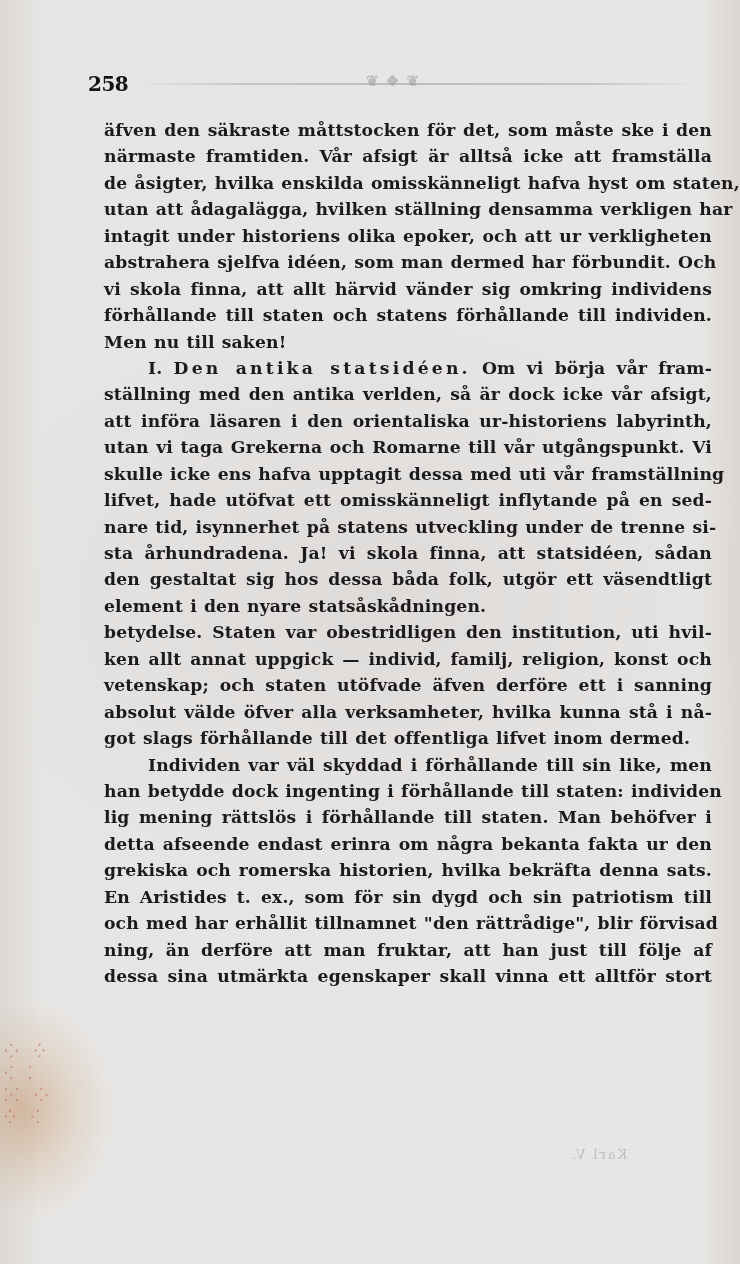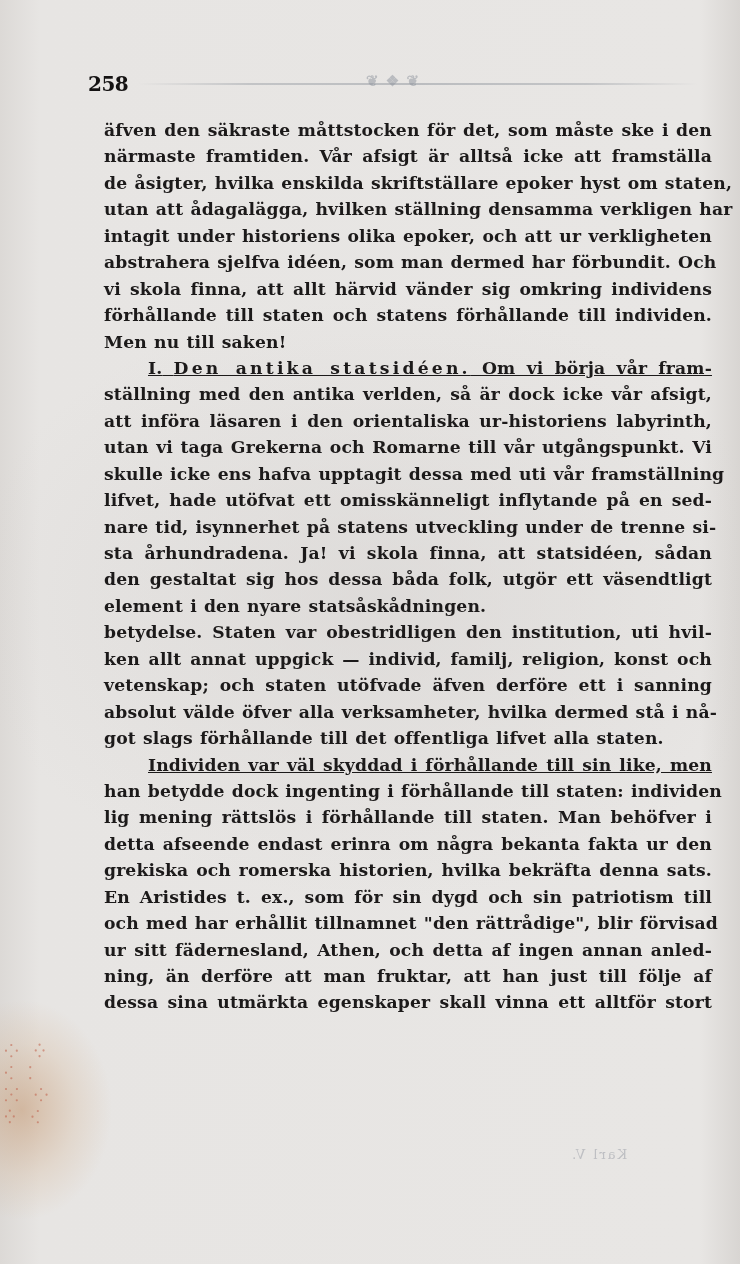--- a/index.html
+++ b/index.html
@@ -87,21 +87,20 @@
       overflow: visible;
       letter-spacing: 0.15px;
       word-spacing: 1px;
     }
     .line.last {
       text-align-last: left;
     }
     .line.indent {
       padding-left: 44px;
       box-sizing: border-box;
-      text-decoration: underline;
     }
     .spaced {
       letter-spacing: 3.2px;
     }
     .footer-bleed {
       position: absolute;
       left: 570px;
       top: 1147px;
       font-size: 13px;
       color: rgba(140,145,155,0.45);
@@ -116,21 +115,21 @@
 
 <div class="header">
   <span class="page-number">258</span>
   <div class="bleed-ornament"></div>
   <div class="bleed-ornament-center">❦ ❖ ❦</div>
 </div>
 
 <div class="body-text">
   <span class="line">äfven den säkraste måttstocken för det, som måste ske i den</span>
   <span class="line">närmaste framtiden. Vår afsigt är alltså icke att framställa</span>
-  <span class="line">de åsigter, hvilka enskilda skriftställare epoker hyst om staten,</span>
+  <span class="line">de åsigter, hvilka enskilda omisskänneligt hafva hyst om staten,</span>
   <span class="line">utan att ådagalägga, hvilken ställning densamma verkligen har</span>
   <span class="line">intagit under historiens olika epoker, och att ur verkligheten</span>
   <span class="line">abstrahera sjelfva idéen, som man dermed har förbundit. Och</span>
   <span class="line">vi skola finna, att allt härvid vänder sig omkring individens</span>
   <span class="line">förhållande till staten och statens förhållande till individen.</span>
   <span class="line last">Men nu till saken!</span>
   <span class="line indent">
     <span>I.</span>
     <span class="spaced">Den antika statsidéen.</span>
     <span>Om vi börja vår fram-</span>
@@ -140,27 +139,26 @@
   <span class="line">utan vi taga Grekerna och Romarne till vår utgångspunkt. Vi</span>
   <span class="line">skulle icke ens hafva upptagit dessa med uti vår framställning</span>
   <span class="line">lifvet, hade utöfvat ett omisskänneligt inflytande på en sed-</span>
   <span class="line">nare tid, isynnerhet på statens utveckling under de trenne si-</span>
   <span class="line">sta århundradena. Ja! vi skola finna, att statsidéen, sådan</span>
   <span class="line">den gestaltat sig hos dessa båda folk, utgör ett väsendtligt</span>
   <span class="line last">element i den nyare statsåskådningen.</span>
   <span class="line">betydelse. Staten var obestridligen den institution, uti hvil-</span>
   <span class="line">ken allt annat uppgick — individ, familj, religion, konst och</span>
   <span class="line">vetenskap; och staten utöfvade äfven derföre ett i sanning</span>
-  <span class="line">absolut välde öfver alla verksamheter, hvilka dermed stå i nå-</span>
-  <span class="line last">got slags förhållande till det offentliga lifvet alla staten.</span>
+  <span class="line">absolut välde öfver alla verksamheter, hvilka kunna stå i nå-</span>
+  <span class="line last">got slags förhållande till det offentliga lifvet inom dermed.</span>
   <span class="line indent">Individen var väl skyddad i förhållande till sin like, men</span>
   <span class="line">han betydde dock ingenting i förhållande till staten: individen</span>
   <span class="line">lig mening rättslös i förhållande till staten. Man behöfver i</span>
   <span class="line">detta afseende endast erinra om några bekanta fakta ur den</span>
   <span class="line">grekiska och romerska historien, hvilka bekräfta denna sats.</span>
   <span class="line">En Aristides t. ex., som för sin dygd och sin patriotism till</span>
   <span class="line">och med har erhållit tillnamnet "den rättrådige", blir förvisad</span>
-  <span class="line">ur sitt fädernesland, Athen, och detta af ingen annan anled-</span>
   <span class="line">ning, än derföre att man fruktar, att han just till följe af</span>
   <span class="line">dessa sina utmärkta egenskaper skall vinna ett alltför stort</span>
 </div>
 
 <div class="footer-bleed">Karl V.</div>
 
 </body></html>

